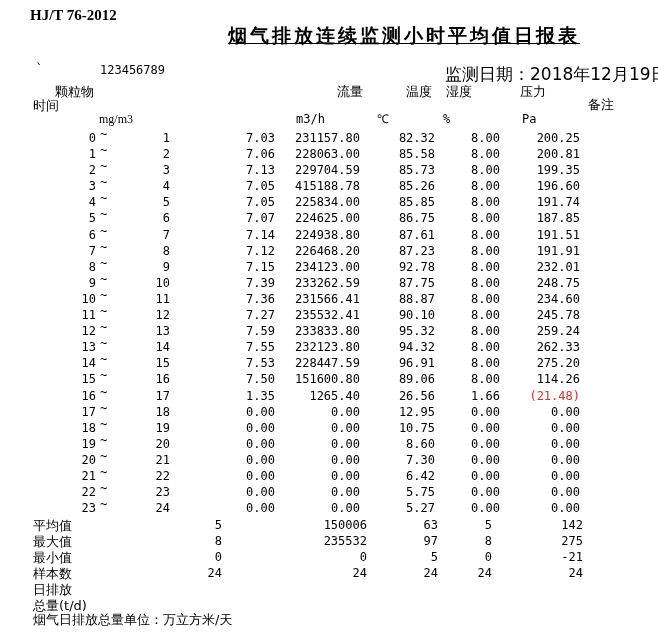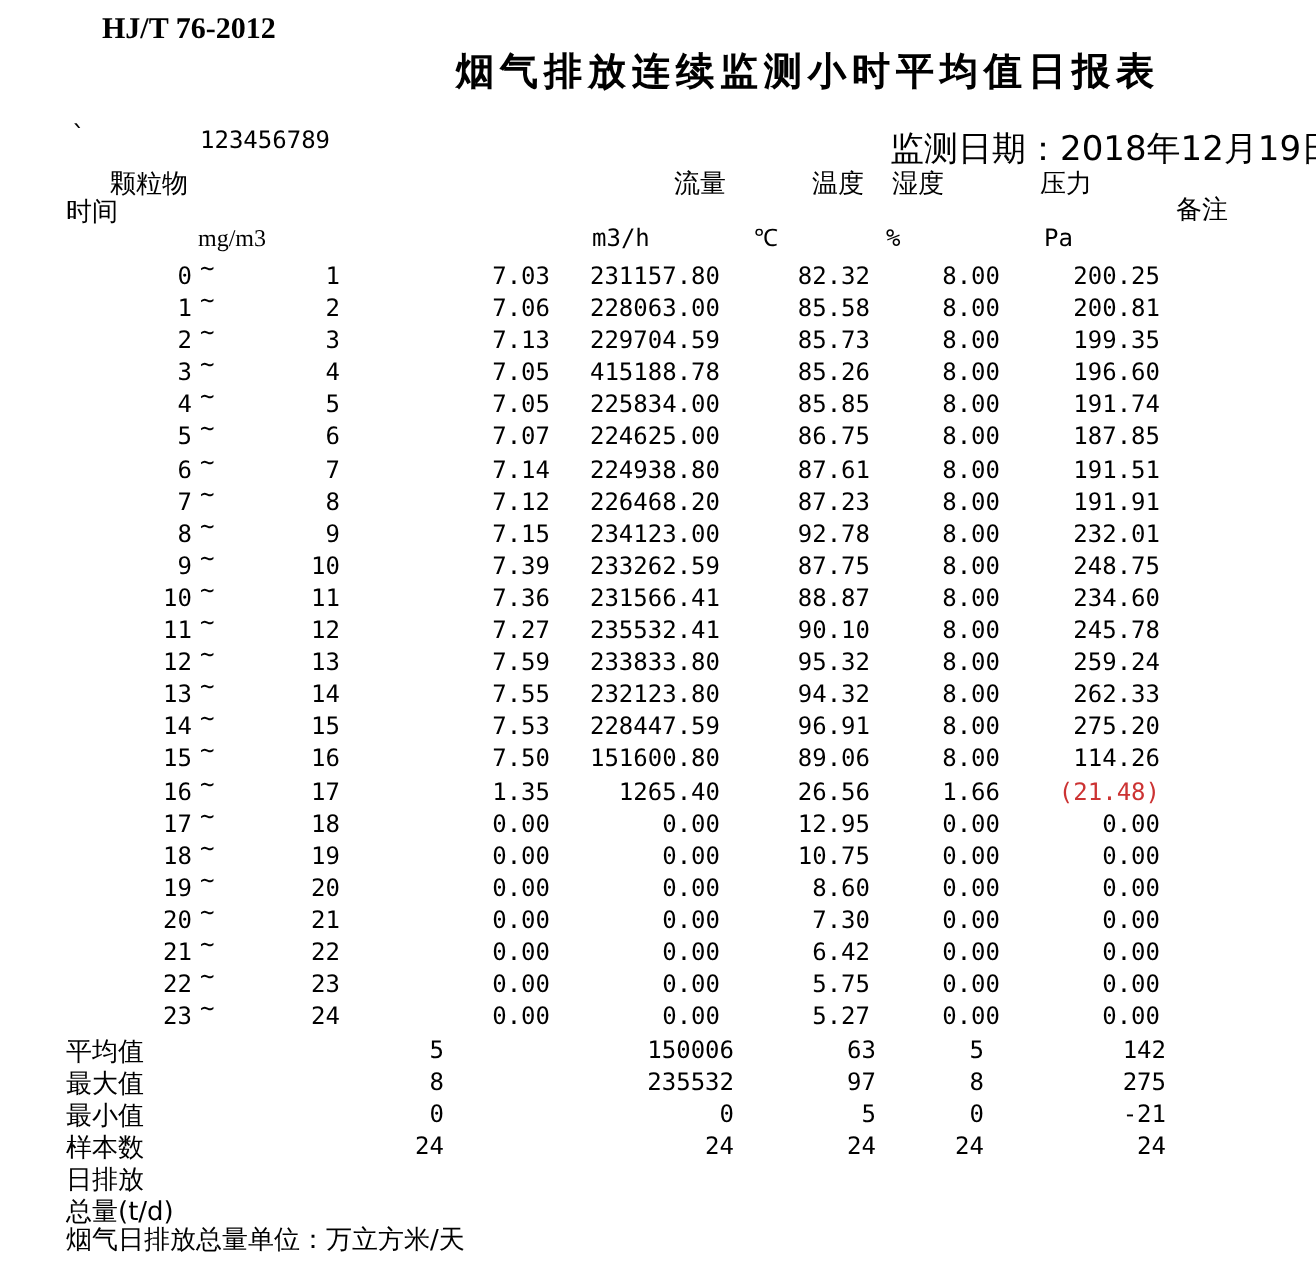--- a/index.html
+++ b/index.html
@@ -1,20 +1,20 @@
 <!DOCTYPE html>
 <html><head>
 <meta charset="utf-8">
 <style>
   html,body{margin:0;padding:0;background:#fff;}
   #page{position:relative;width:658px;height:642px;background:#ffffff;overflow:hidden;
         font-family:"DejaVu Sans",sans-serif;color:#000;}
   .abs{position:absolute;white-space:nowrap;}
-  .std{left:51px;top:7px;font-family:"Liberation Serif",serif;font-weight:bold;font-size:15px;}
-  .title{left:228px;top:23px;font-size:19px;font-weight:bold;letter-spacing:3px;}
+  .std{left:30px;top:7px;font-family:"Liberation Serif",serif;font-weight:bold;font-size:15px;}
+  .title{left:228px;top:23px;font-size:19px;font-weight:bold;letter-spacing:3px;text-decoration:underline;}
   .plant{left:33px;top:51px;font-size:13px;}
   .tick{left:36px;top:61px;font-size:13px;}
   .code{left:100px;top:63px;font-family:"DejaVu Sans Mono",monospace;font-size:12px;}
   .date{left:445px;top:63px;font-size:17px;}
   .h-pm{left:55px;top:83px;font-size:13px;}
   .h-flow{left:337px;top:83px;font-size:13px;}
   .h-temp{left:406px;top:83px;font-size:13px;}
   .h-hum{left:446px;top:83px;font-size:13px;}
   .h-press{left:520px;top:83px;font-size:13px;}
   .h-time{left:33px;top:97px;font-size:13px;}

